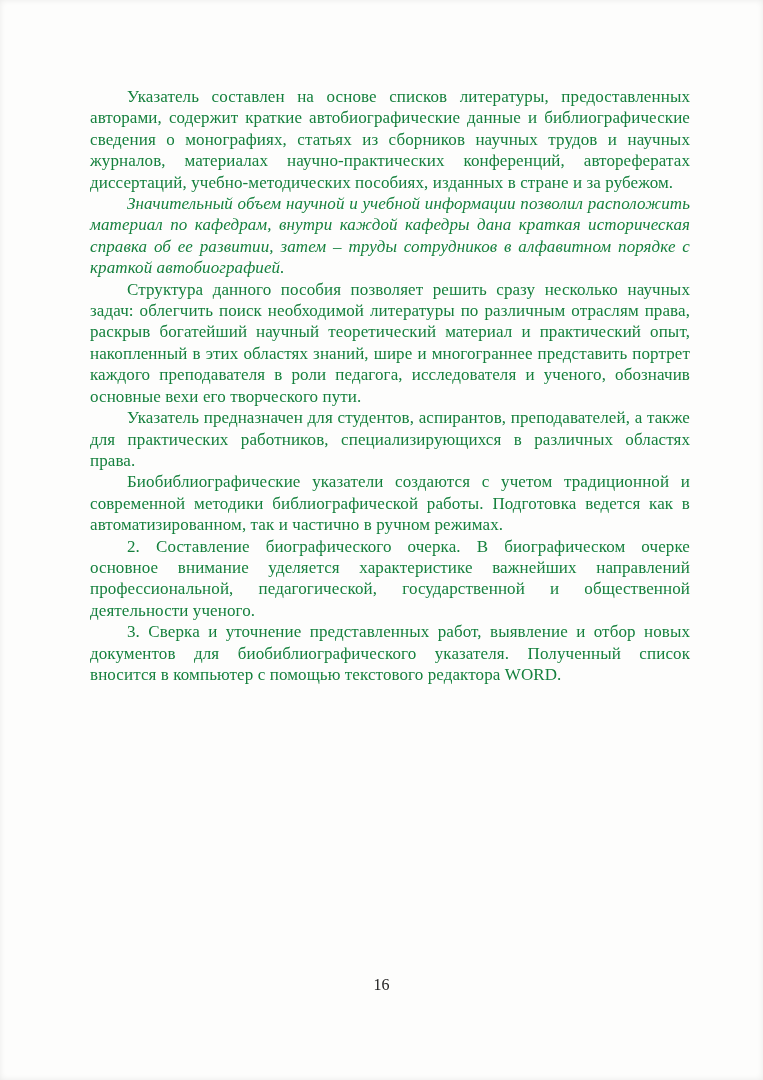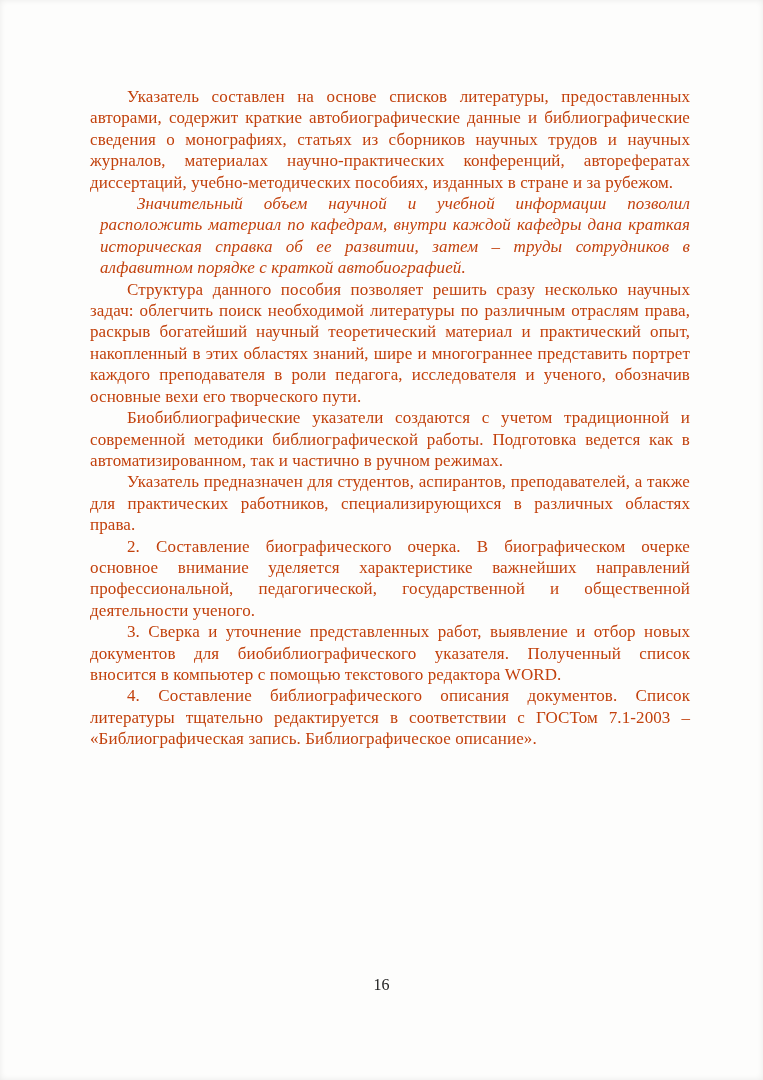--- a/index.html
+++ b/index.html
@@ -17,53 +17,51 @@
     background: #fdfdfc;
     box-shadow: inset 0 0 6px rgba(0,0,0,0.08);
     overflow: hidden;
     box-sizing: border-box;
   }
   .text-block {
     position: absolute;
     left: 90px;
     top: 86px;
     width: 600px;
-    color: #c2410c;
+    color: #15803d;
     font-size: 17px;
     line-height: 21.4px;
     text-align: justify;
   }
   .text-block p {
     margin: 0;
     padding: 0;
     text-indent: 37px;
     letter-spacing: 0.1px;
   }
   .text-block p.italic {
     font-style: italic;
-    margin-left: 10px;
   }
   .page-number {
     position: absolute;
     left: 0;
     right: 0;
     top: 976px;
     text-align: center;
     font-size: 16px;
     color: #222;
   }
 </style>
 </head>
 <body>
 
 <div class="page">
   <div class="text-block">
     <p>Указатель составлен на основе списков литературы, предоставленных авторами, содержит краткие автобиографические данные и библиографические сведения о монографиях, статьях из сборников научных трудов и научных журналов, материалах научно-практических конференций, авторефератах диссертаций, учебно-методических пособиях, изданных в стране и за рубежом.</p>
     <p class="italic">Значительный объем научной и учебной информации позволил расположить материал по кафедрам, внутри каждой кафедры дана краткая историческая справка об ее развитии, затем – труды сотрудников в алфавитном порядке с краткой автобиографией.</p>
     <p>Структура данного пособия позволяет решить сразу несколько научных задач: облегчить поиск необходимой литературы по различным отраслям права, раскрыв богатейший научный теоретический материал и практический опыт, накопленный в этих областях знаний, шире и многограннее представить портрет каждого преподавателя в роли педагога, исследователя и ученого, обозначив основные вехи его творческого пути.</p>
+    <p>Указатель предназначен для студентов, аспирантов, преподавателей, а также для практических работников, специализирующихся в различных областях права.</p>
     <p>Биобиблиографические указатели создаются с учетом традиционной и современной методики библиографической работы. Подготовка ведется как в автоматизированном, так и частично в ручном режимах.</p>
-    <p>Указатель предназначен для студентов, аспирантов, преподавателей, а также для практических работников, специализирующихся в различных областях права.</p>
     <p>2. Составление биографического очерка. В биографическом очерке основное внимание уделяется характеристике важнейших направлений профессиональной, педагогической, государственной и общественной деятельности ученого.</p>
     <p>3. Сверка и уточнение представленных работ, выявление и отбор новых документов для биобиблиографического указателя. Полученный список вносится в компьютер с помощью текстового редактора WORD.</p>
-    <p>4. Составление библиографического описания документов. Список литературы тщательно редактируется в соответствии с ГОСТом 7.1-2003 – «Библиографическая запись. Библиографическое описание».</p>
   </div>
   <div class="page-number">16</div>
 </div>
 
 </body></html>

